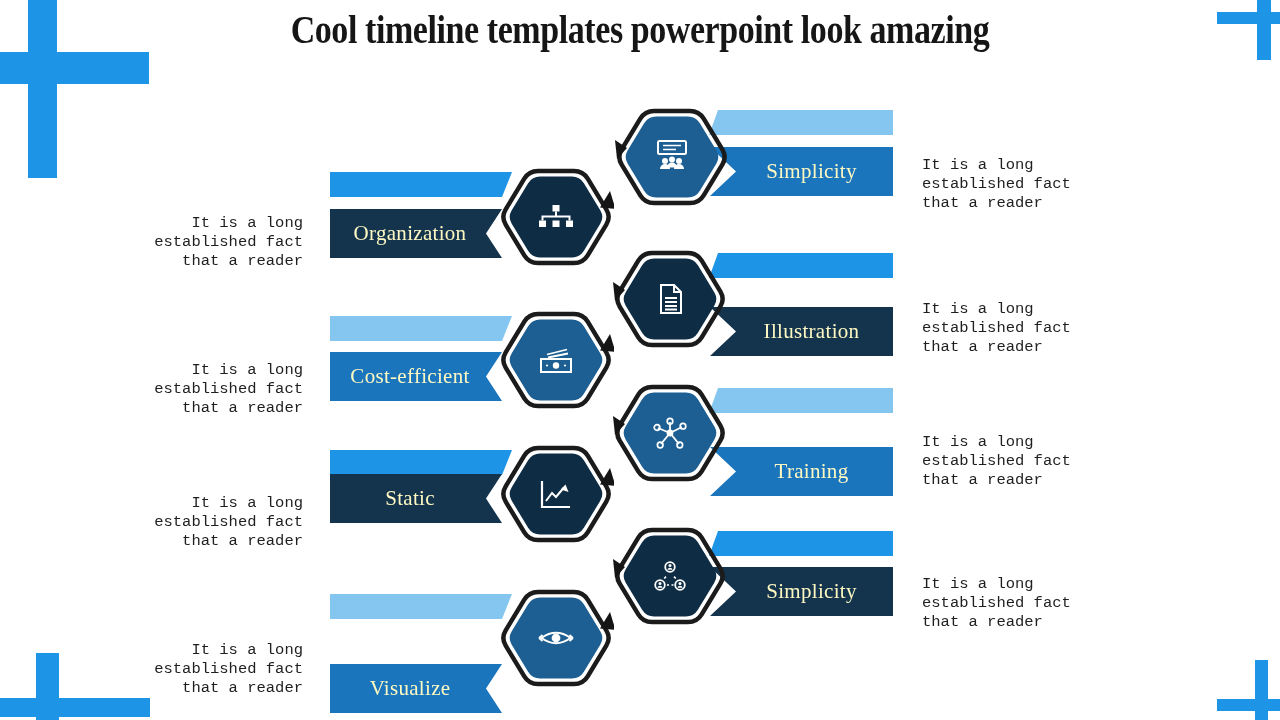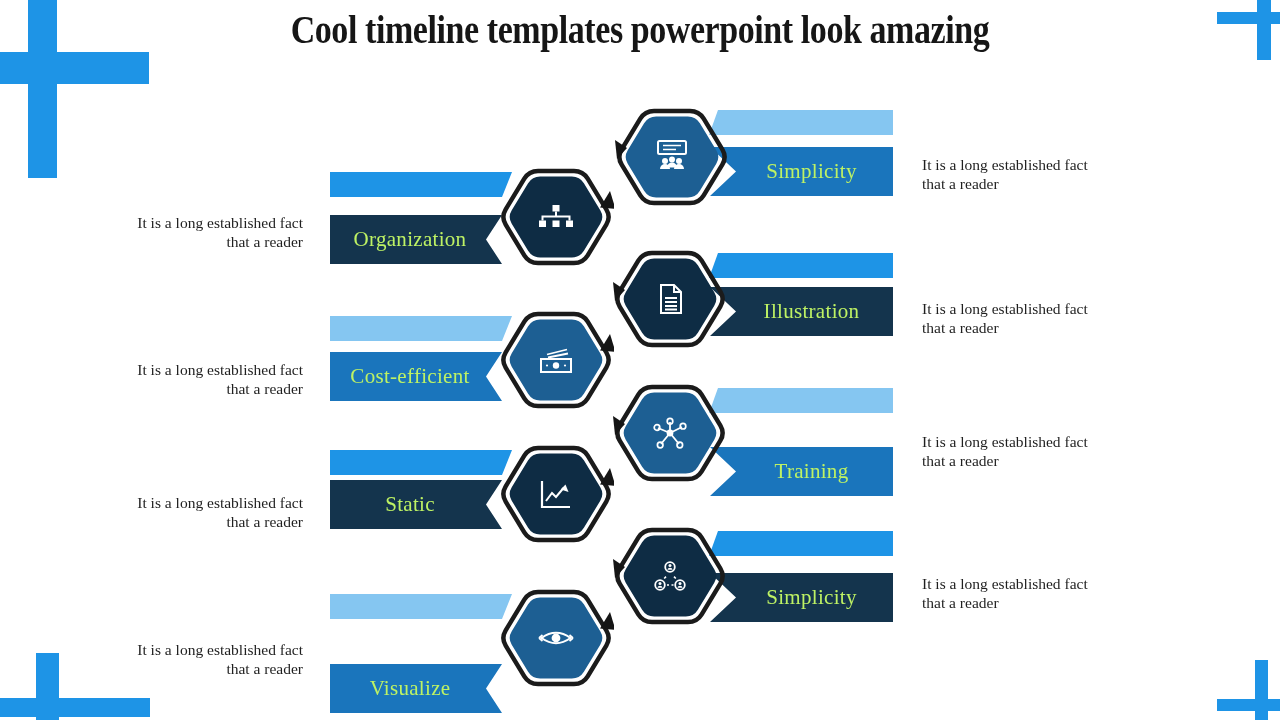--- a/index.html
+++ b/index.html
@@ -28,46 +28,46 @@
   .br-v{left:1255px;top:660px;width:13px;height:60px;}
   .br-h{left:1217px;top:699px;width:63px;height:12px;}
   
   .light{position:absolute;height:25px;}
   .light.right{left:709px;width:184px;clip-path:polygon(9px 0,100% 0,100% 100%,0 100%);}
   .light.left{left:330px;width:182px;clip-path:polygon(0 0,100% 0,calc(100% - 10px) 100%,0 100%);}
   .light.theme-blue{background:var(--sky-blue,#85c6f1);}
   .light.theme-navy{background:var(--bright-blue,#1e94e6);}
   .main{
     position:absolute;height:49px;display:flex;align-items:center;justify-content:center;
-    color:#bef264;font-size:21px;letter-spacing:.3px;
+    color:#fef9c3;font-size:21px;letter-spacing:.3px;
   }
   .main.right{left:710px;width:183px;clip-path:polygon(0 0,100% 0,100% 100%,0 100%,26px 50%);padding-left:20px;box-sizing:border-box;}
   .main.left{left:330px;width:172px;clip-path:polygon(0 0,100% 0,calc(100% - 16px) 50%,100% 100%,0 100%);padding-right:12px;box-sizing:border-box;}
   .main.theme-blue{background:var(--medium-blue,#1a75bc);}
-  .main.theme-navy{background:var(--navy-bar,#14344d);margin-top:6px;}
+  .main.theme-navy{background:var(--navy-bar,#14344d);}
   
   .t110{top:110px}.t147{top:147px}
   .t172{top:172px}.t209{top:209px}
-  .t253{top:253px}.t290{top:281px}
+  .t253{top:253px}.t290{top:307px}
   .t316{top:316px}.t352{top:352px}
   .t388{top:388px}.t424{top:447px}
   .t450{top:450px}.t486{top:474px}
   .t531{top:531px}.t567{top:567px}
   .t594{top:594px}.t630{top:664px}
   
   .hex{position:absolute;width:116px;height:106px;}
   .hex .ring{fill:none;stroke:var(--ring-black,#1b1b1b);stroke-width:4.5;}
   .hx1{left:614px;top:104px}.hx2{left:498px;top:164px}
   .hx3{left:612px;top:246px}.hx4{left:498px;top:307px}
   .hx5{left:612px;top:380px}.hx6{left:498px;top:441px}
   .hx7{left:612px;top:523px}.hx8{left:498px;top:585px}
   
   .desc{
     position:absolute;width:175px;
-    font-size:15.5px;line-height:1.22;color:var(--text-dark,#1f1f1f);
+    font-size:15.5px;line-height:1.22;color:var(--text-dark,#1f1f1f);font-family:Liberation Mono, monospace;
   }
   .desc.rside{left:922px;text-align:left;}
   .desc.lside{left:128px;text-align:right;}
   .d1{top:156px}.d2{top:214px}.d3{top:300px}.d4{top:361px}
   .d5{top:433px}.d6{top:494px}.d7{top:575px}.d8{top:641px}
   svg{display:block}
 </style>
 </head>
 <body>
 

